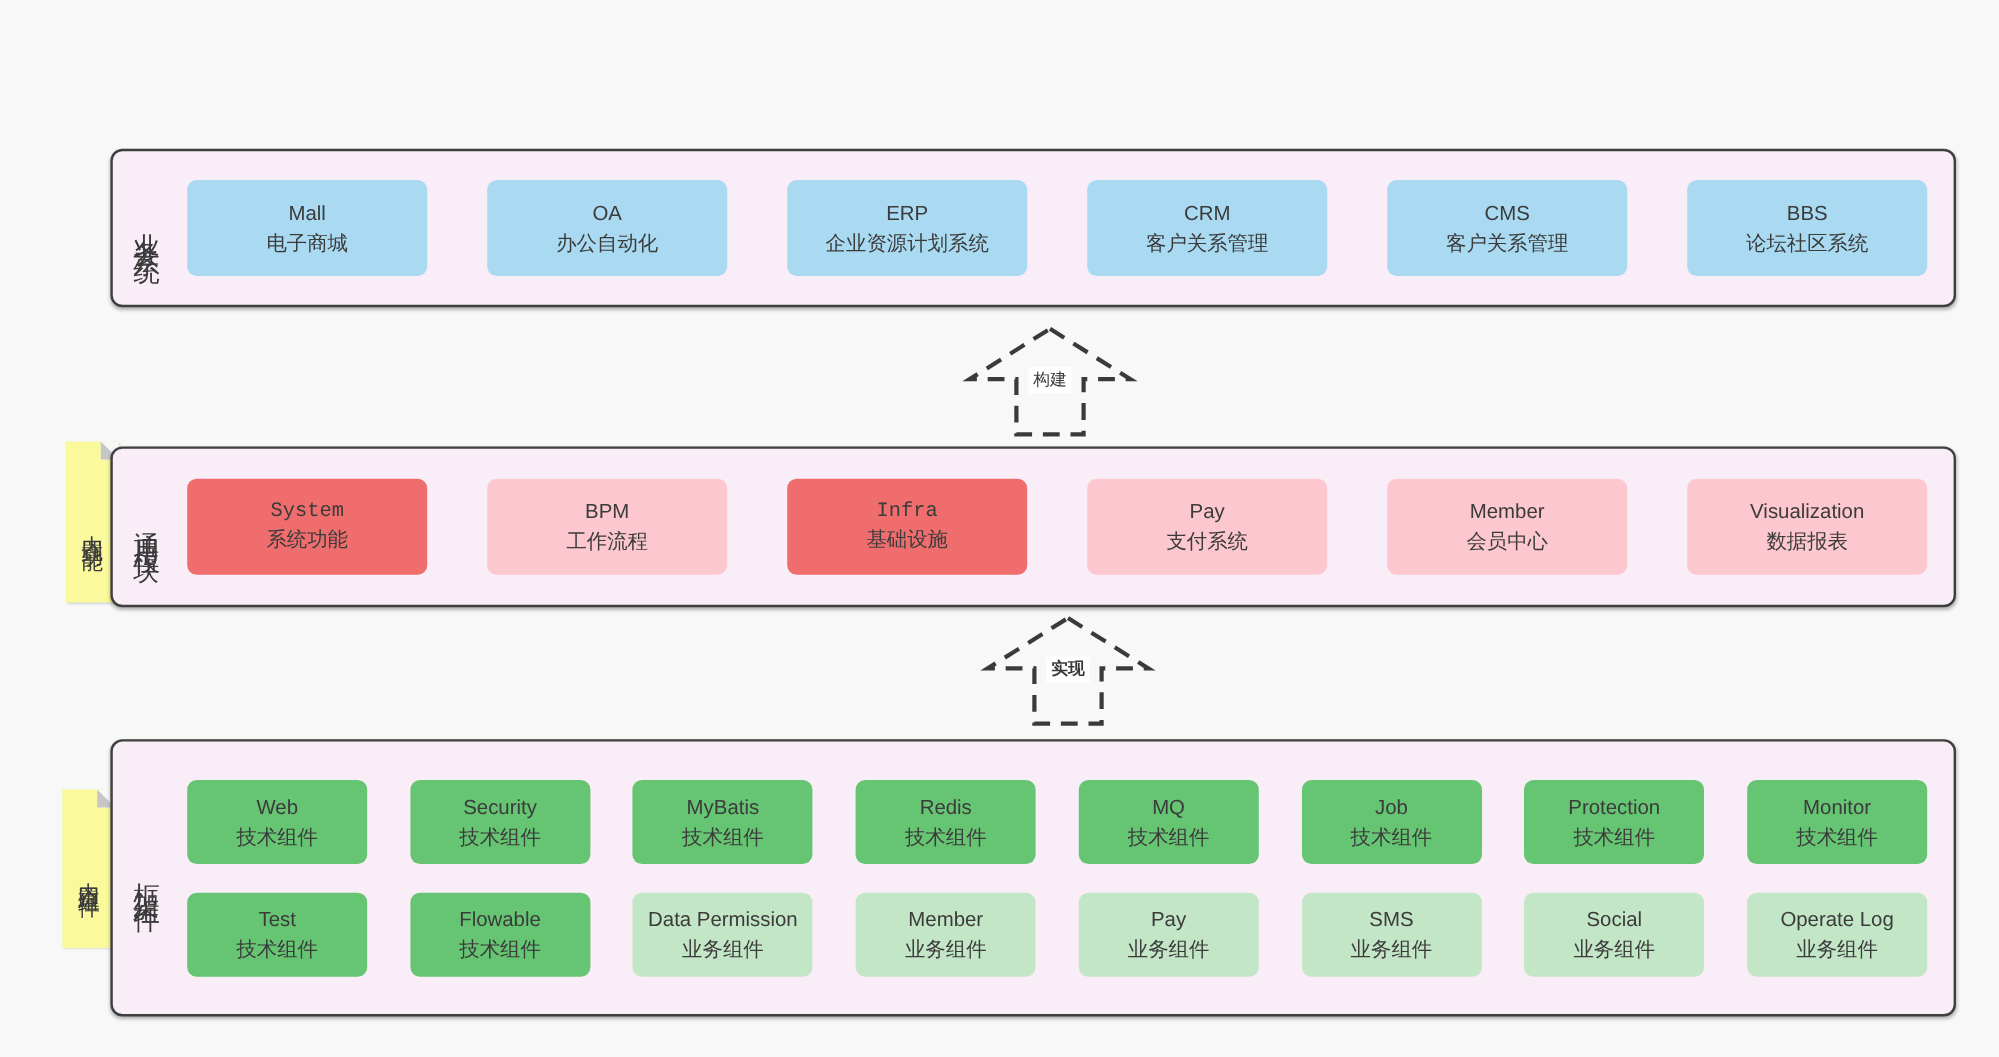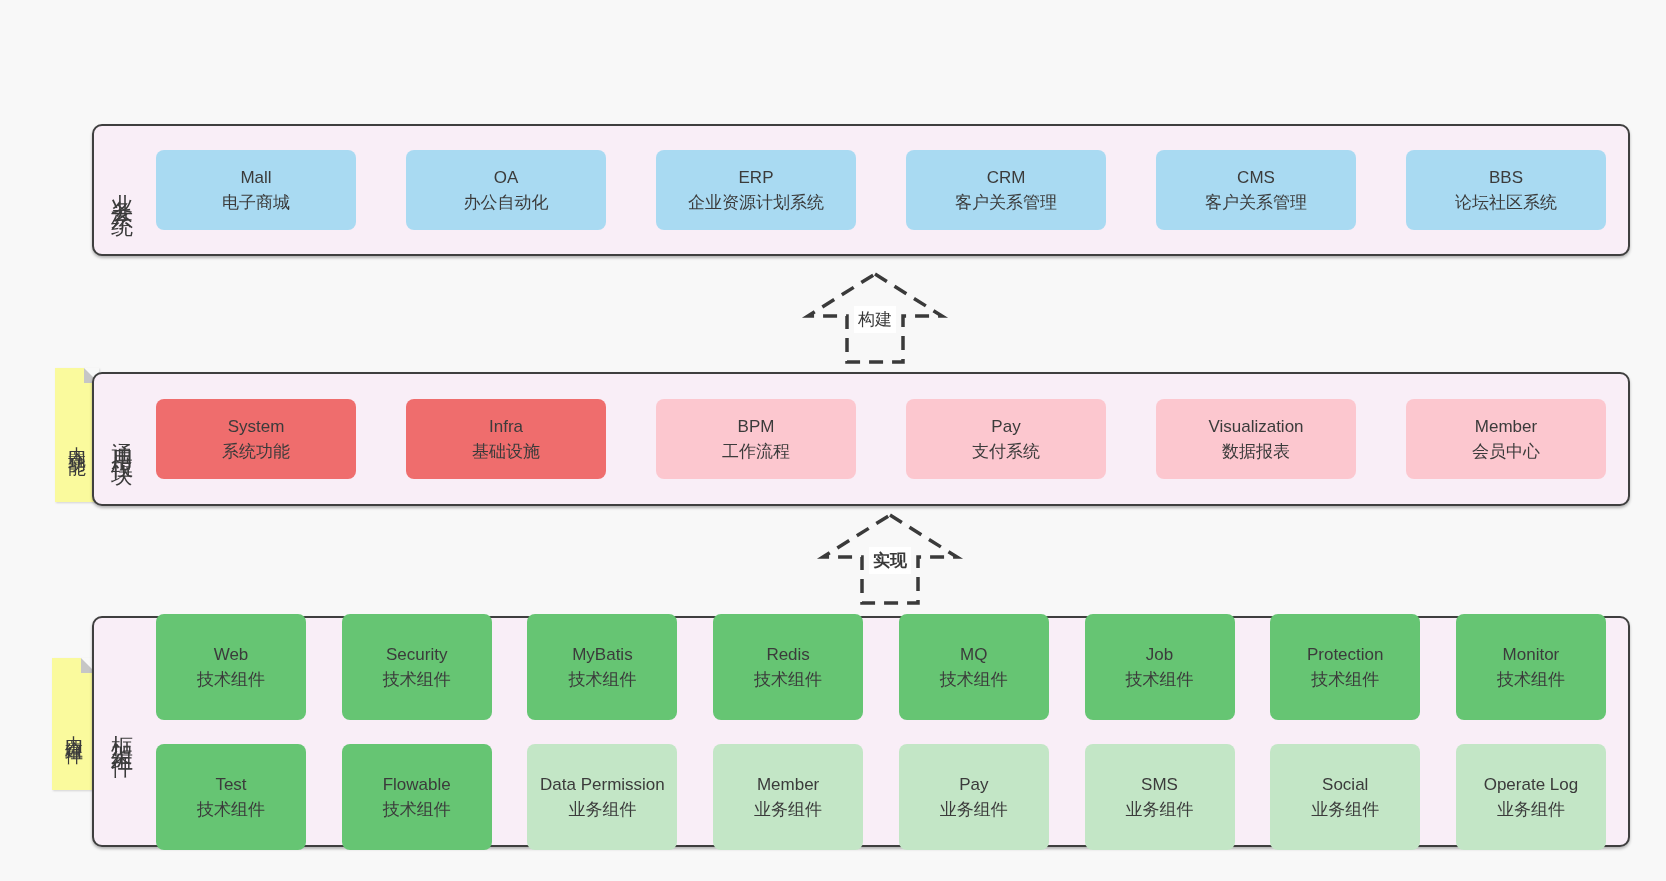--- a/index.html
+++ b/index.html
@@ -32,42 +32,42 @@
     writing-mode:vertical-rl;text-orientation:upright;
     font-size:22px;letter-spacing:7px;
     color:#3a3a3a;white-space:nowrap;
   }
   .rows{
     position:absolute;left:62px;right:22px;top:0;bottom:0;
     display:flex;flex-direction:column;justify-content:center;gap:24px;
   }
   .row{display:flex;justify-content:space-between;}
   .box{
-    height:106px;border-radius:8px;
+    height:70px;border-radius:8px;
     display:flex;flex-direction:column;justify-content:center;align-items:center;
     text-align:center;font-size:17px;line-height:25px;color:#3b3b3b;
   }
   #layer-0 .box, #layer-1 .box{width:200px;height:80px;}
   #layer-2 .box{width:150px;}
   .box.blue{background:var(--blue,#a9daf2);}
-  .box.red{background:var(--red,#ef6d6d);}
+  .box.red{background:var(--red,#ef6d6d);font-family:Liberation Mono, monospace;}
   .box.pink{background:var(--pink,#fcc7cf);}
   .box.green{background:var(--green,#66c573);}
   .box.lightgreen{background:var(--lightgreen,#c3e6c6);text-align:right;}
   
   .arrow{position:absolute;width:150px;height:96px;z-index:1;}
   .arrow svg{width:100%;height:100%;display:block;}
   .arrow path{
     fill:none;stroke:#3a3a3a;stroke-width:3.5;
     stroke-dasharray:14 9;stroke-linecap:butt;
   }
   .arrow-label{
     position:absolute;left:50%;top:36px;transform:translateX(-50%);
     background:#ffffff;padding:2px 4px;
-    font-size:17px;color:#3a3a3a;white-space:nowrap;
+    font-size:14px;color:#3a3a3a;white-space:nowrap;
   }
   #arrow-0{left:800px;top:270px;}
   #arrow-1{left:815px;top:511px;font-weight:bold;}
   
   .sticky{
     position:absolute;width:44px;
     background:var(--sticky,#fafa9d);
     z-index:1;
     display:flex;align-items:center;justify-content:center;
     box-shadow:1px 1px 2px rgba(0,0,0,.15);
@@ -131,39 +131,39 @@
       </div>
   </div>
   <div class="layer" id="layer-1">
     <span class="layer-label">通用模块</span>
     <div class="rows">
         <div class="row">
           <div class="box red">
             <div class="box-title">System</div>
             <div class="box-subtitle">系统功能</div>
           </div>
+          <div class="box pink">
+            <div class="box-title">BPM</div>
+            <div class="box-subtitle">工作流程</div>
+          </div>
           <div class="box red">
             <div class="box-title">Infra</div>
             <div class="box-subtitle">基础设施</div>
           </div>
           <div class="box pink">
-            <div class="box-title">BPM</div>
-            <div class="box-subtitle">工作流程</div>
-          </div>
-          <div class="box pink">
             <div class="box-title">Pay</div>
             <div class="box-subtitle">支付系统</div>
           </div>
           <div class="box pink">
+            <div class="box-title">Member</div>
+            <div class="box-subtitle">会员中心</div>
+          </div>
+          <div class="box pink">
             <div class="box-title">Visualization</div>
             <div class="box-subtitle">数据报表</div>
-          </div>
-          <div class="box pink">
-            <div class="box-title">Member</div>
-            <div class="box-subtitle">会员中心</div>
           </div>
         </div>
       </div>
   </div>
   <div class="layer" id="layer-2">
     <span class="layer-label">框架组件</span>
     <div class="rows">
         <div class="row">
           <div class="box green">
             <div class="box-title">Web</div>

